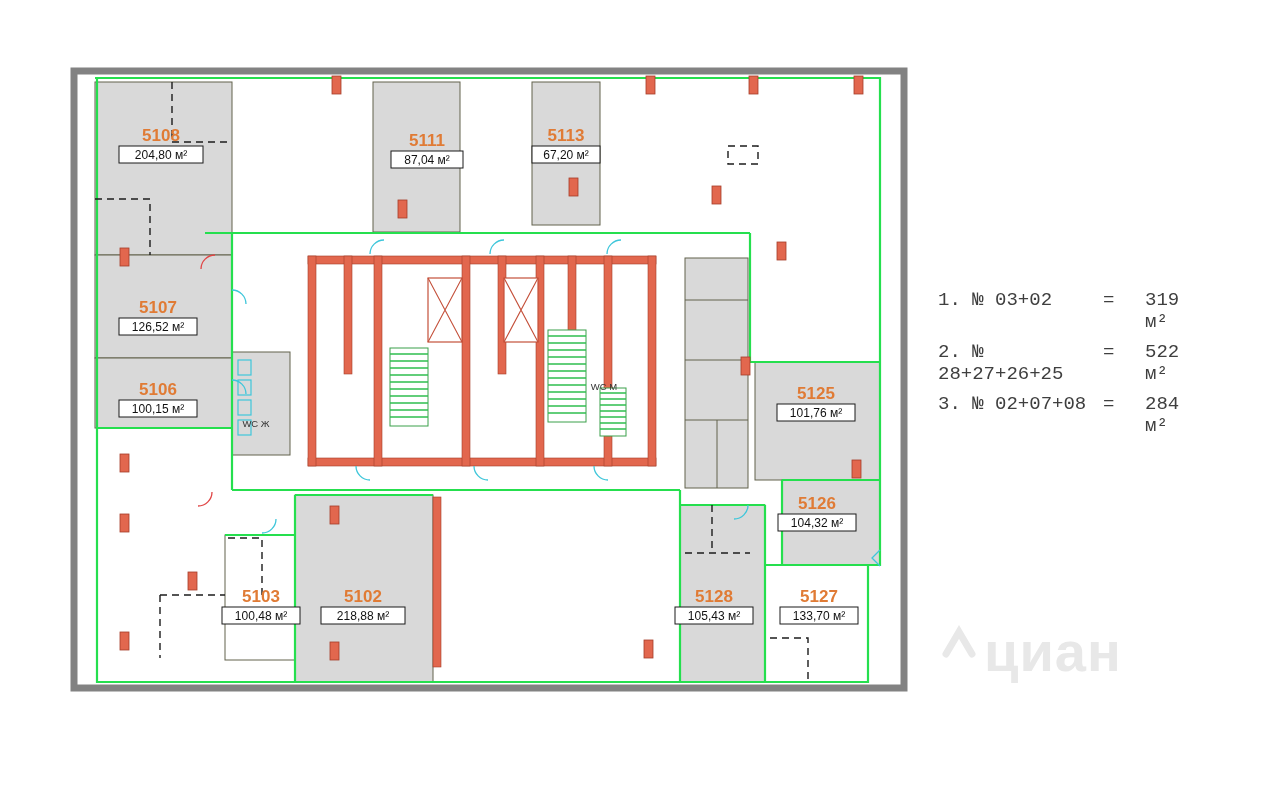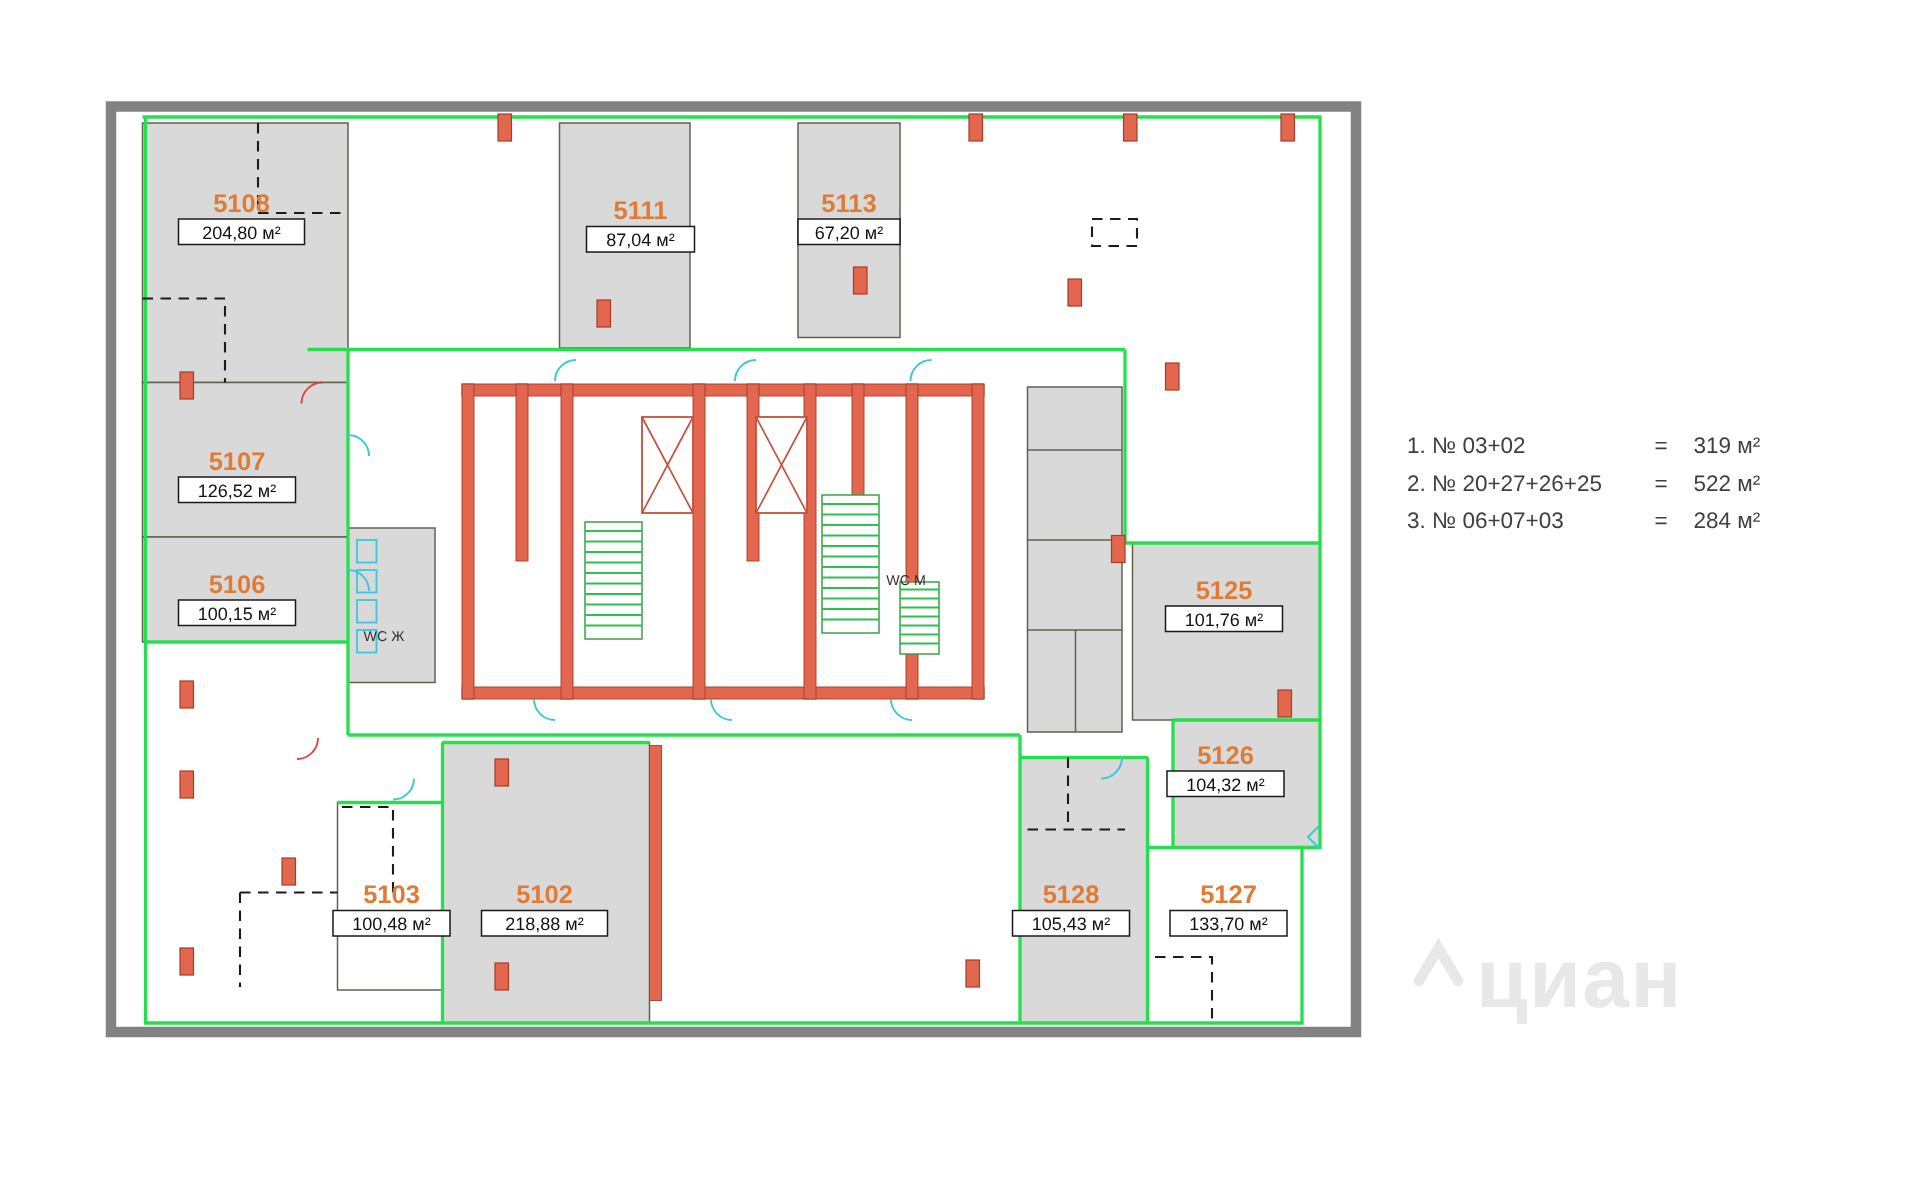--- a/index.html
+++ b/index.html
@@ -18,24 +18,24 @@
   .door-red{stroke:#e04545;stroke-width:1.3;fill:none;}
   .stair-box{fill:#fff;stroke:#3aa04a;stroke-width:1;}
   .stair-hatch{stroke:#2fbf4f;stroke-width:1.3;}
   .elev{fill:#fff;stroke:#c4503a;stroke-width:1.2;}
   .elev-x{stroke:#c4503a;stroke-width:1.1;}
   .wc{stroke:#3ec6da;stroke-width:1.2;fill:none;}
   .unit-id{fill:#e07b35;font-size:17px;font-weight:700;text-anchor:middle;}
   .area-box{fill:#fff;stroke:#1a1a1a;stroke-width:1;}
   .unit-area{fill:#111;font-size:12px;text-anchor:middle;}
   .small-label{fill:#333;font-size:9.5px;text-anchor:middle;}
-  .legend{position:absolute;left:938px;top:289px;color:#3f3f3f;font-size:15px;}
+  .legend{position:absolute;left:938px;top:289px;color:#3f3f3f;font-size:19px;font-family:Liberation Mono, monospace;}
   .legend-row{display:grid;grid-template-columns:165px 26px 58px;margin-bottom:8px;}
   .legend-row .l-eq{text-align:left;}
-  .legend-row .l-val{text-align:left;}
+  .legend-row .l-val{text-align:left;margin-left:16px;}
   .watermark{position:absolute;left:942px;top:624px;display:flex;align-items:flex-start;
              gap:8px;color:#e8e8e8;}
   .watermark .wm-text{font-size:56px;font-weight:700;letter-spacing:1px;line-height:1;}
 </style>
 </head>
 <body>
 
 <div id="root">
 
 <svg width="1280" height="788" viewBox="0 0 1280 788">
@@ -228,26 +228,26 @@
 </svg>
 
 
 <div class="legend">
   <div class="legend-row">
     <span class="l-label"><span>1.</span>&nbsp;<span>№ 03+02</span></span>
     <span class="l-eq">=</span>
     <span class="l-val">319 м²</span>
   </div>
   <div class="legend-row">
-    <span class="l-label"><span>2.</span>&nbsp;<span>№ 20+27+26+25</span></span>
+    <span class="l-label"><span>2.</span>&nbsp;<span>№ 28+27+26+25</span></span>
     <span class="l-eq">=</span>
     <span class="l-val">522 м²</span>
   </div>
   <div class="legend-row">
-    <span class="l-label"><span>3.</span>&nbsp;<span>№ 06+07+03</span></span>
+    <span class="l-label"><span>3.</span>&nbsp;<span>№ 02+07+08</span></span>
     <span class="l-eq">=</span>
     <span class="l-val">284 м²</span>
   </div>
 </div>
 
 
 <div class="watermark">
   <svg width="34" height="34">
     <path d="M4,30 L17,8 L30,30" stroke="#e8e8e8" stroke-width="7" fill="none" stroke-linecap="round"></path>
   </svg>

